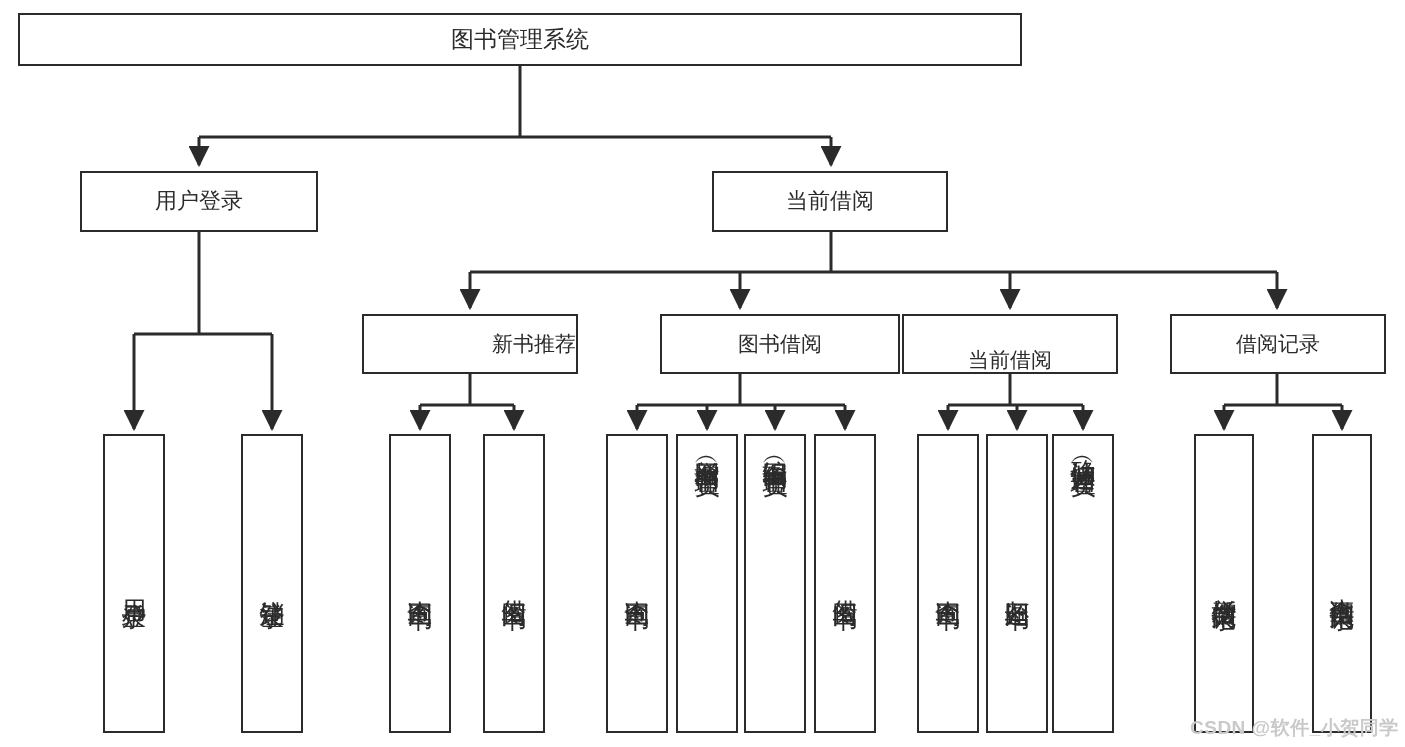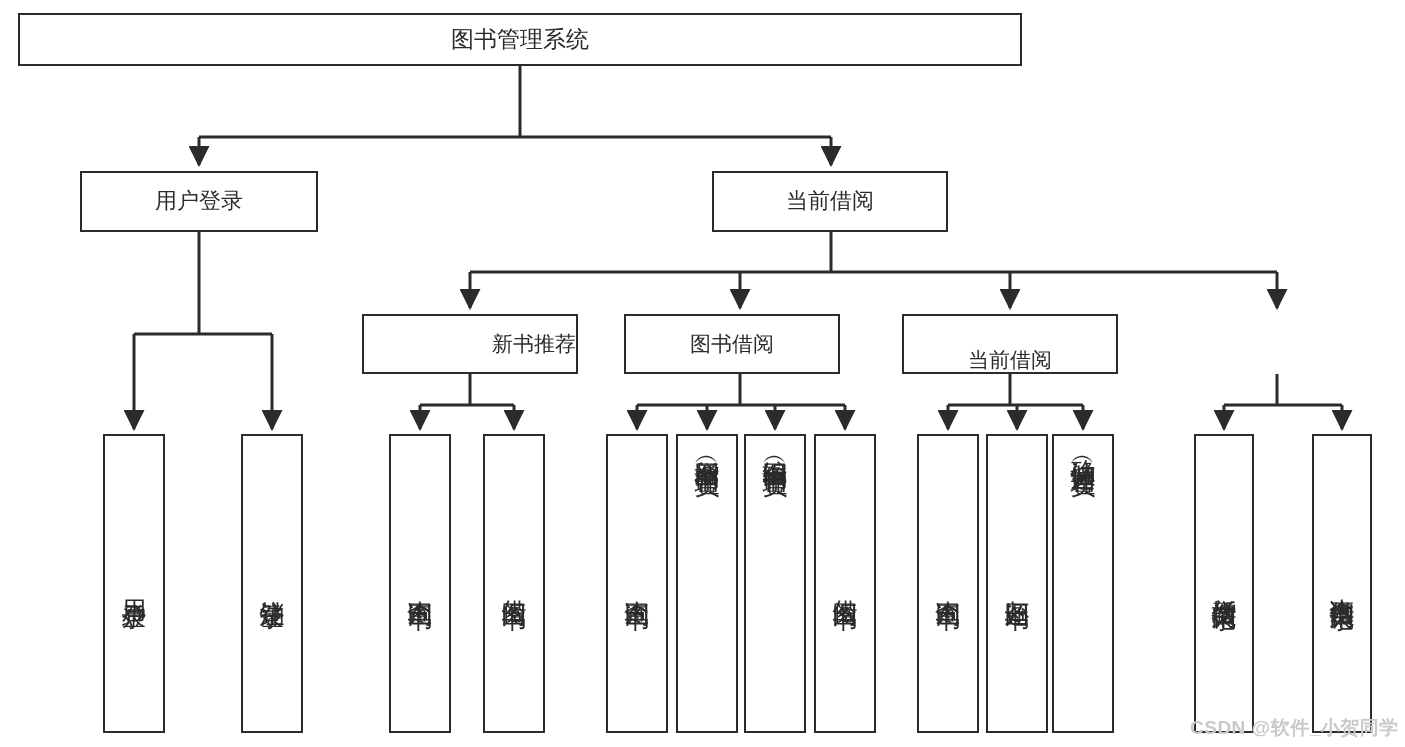--- a/index.html
+++ b/index.html
@@ -135,26 +135,29 @@
   <div class="node level2" style="left:80px; top:171px; width:238px; height:61px;">
     <span class="label">用户登录</span>
   </div>
   <div class="node level2" style="left:712px; top:171px; width:236px; height:61px;">
     <span class="label">当前借阅</span>
   </div>
 
   <div class="node level3" style="left:362px; top:314px; width:216px; height:60px;justify-content:flex-end;">
     <span class="label">新书推荐</span>
   </div>
-  <div class="node level3" style="left:624px; top:314px; width:216px; height:60px;">
+  <div class="node level3" style="left:660px; top:314px; width:240px; height:60px;">
     <span class="label">图书借阅</span>
   </div>
   <div class="node level3" style="left:902px; top:314px; width:216px; height:60px;align-items:flex-end;">
     <span class="label">当前借阅</span>
   </div>
+  <div class="node level3" style="left:1170px; top:314px; width:216px; height:60px;">
+    <span class="label">借阅记录</span>
+  </div>
 
   <div class="node leaf center" style="left:103px; top:434px; width:62px; height:299px;">
     <span class="label">用户登录</span>
   </div>
   <div class="node leaf center" style="left:241px; top:434px; width:62px; height:299px;">
     <span class="label">注销登录</span>
   </div>
 
   <div class="node leaf center" style="left:389px; top:434px; width:62px; height:299px;">
     <span class="label">查询图书</span>

